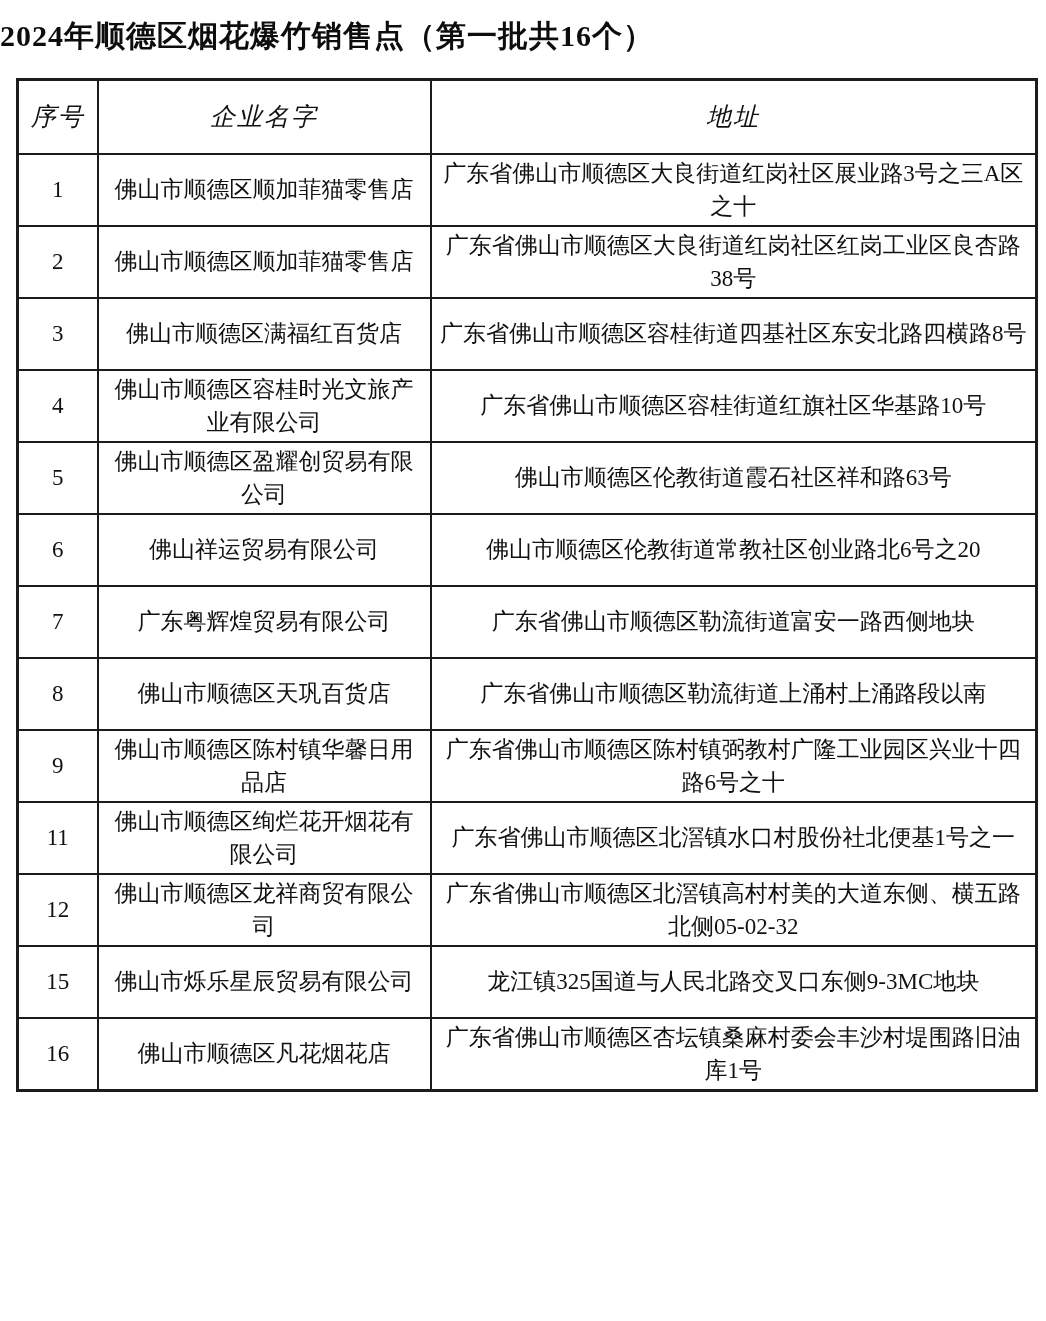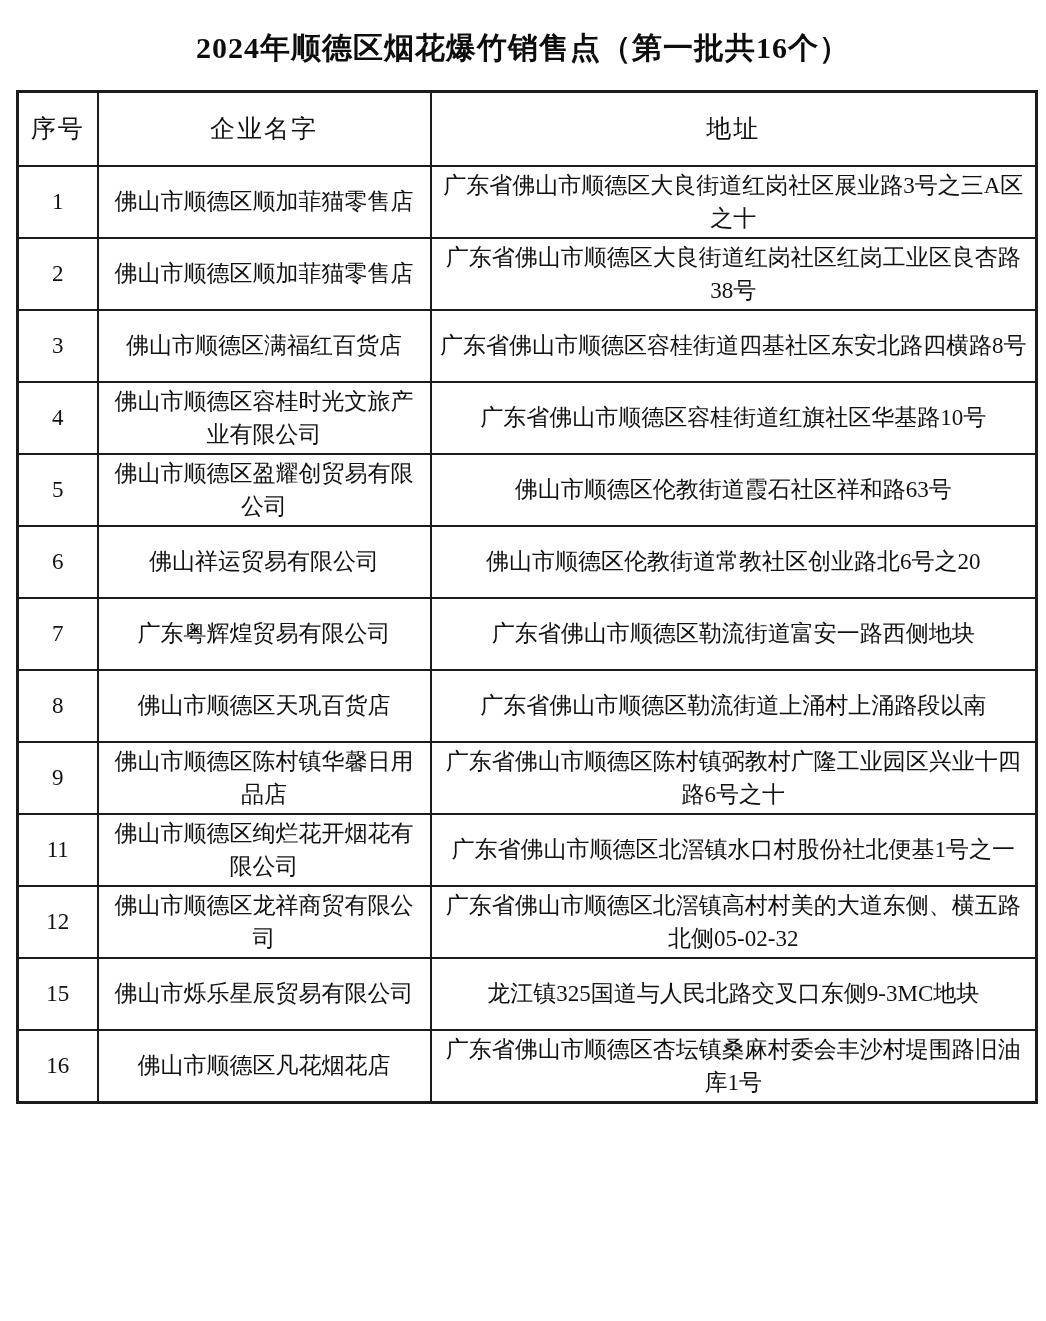--- a/index.html
+++ b/index.html
@@ -9,22 +9,22 @@
     font-family: "Liberation Serif", "DejaVu Serif", serif;
     color: #111111;
   }
   .page {
     width: 1046px;
     height: 1321px;
     background: #ffffff;
     overflow: hidden;
   }
   .doc-title {
-    margin-top: 28px;
-    text-align: center;
+    margin-top: 16px;
+    text-align: left;
     font-size: 30px;
     font-weight: bold;
     letter-spacing: 1px;
     color: #0d0d0d;
   }
   table.sales-table {
     margin: 21px 0 0 16px;
     width: 1019px;
     border-collapse: collapse;
     table-layout: fixed;
@@ -36,20 +36,21 @@
     text-align: center;
     vertical-align: middle;
     padding: 2px 5px;
     overflow: hidden;
   }
   table.sales-table th {
     height: 74px;
     font-size: 25px;
     font-weight: normal;
     letter-spacing: 2px;
+    font-style: italic;
   }
   table.sales-table td {
     height: 72px;
     font-size: 23px;
     line-height: 33px;
   }
   td.cell-no {
     font-size: 24px;
   }
   col.col-no      { width: 80px; }

